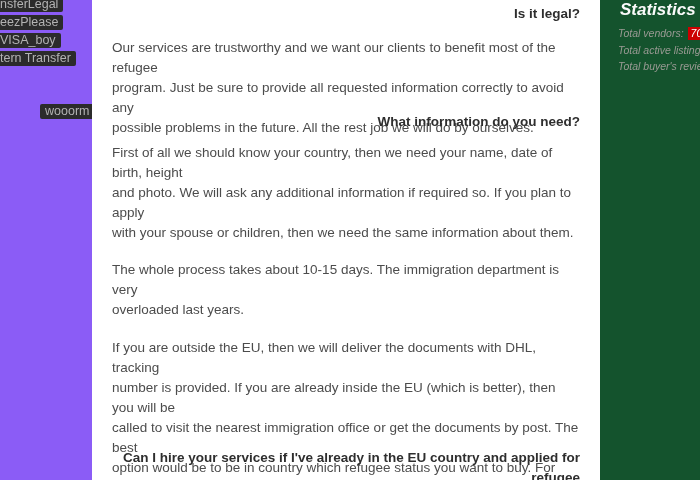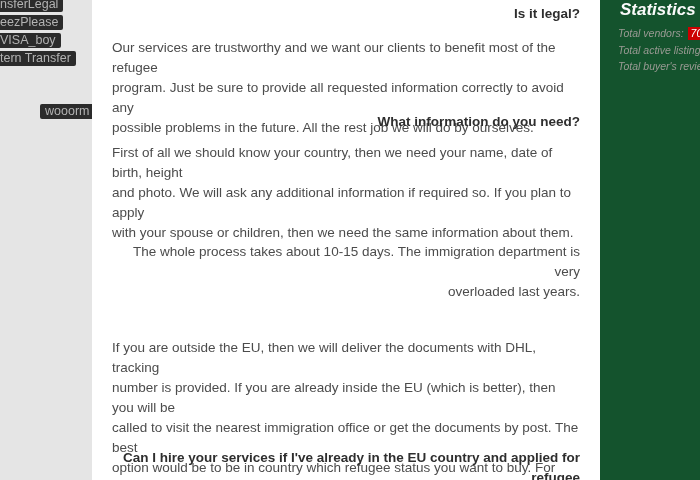--- a/index.html
+++ b/index.html
@@ -9,21 +9,21 @@
     overflow: hidden;
     background: #0d0d0d;
     font-family: "Liberation Sans", sans-serif;
   }
 
   
   .left-sidebar {
     position: absolute;
     left: 0; top: 0;
     width: 92px; height: 480px;
-    background: #e5e5e5;
+    background: #8b5cf6;
   }
   .vendor-tag {
     position: absolute;
     display: inline-block;
     background: #2b2b2b;
     color: #b3b3b3;
     font-size: 12.5px;
     line-height: 13px;
     padding: 1px 5px;
     border-radius: 2px;
@@ -59,21 +59,21 @@
   }
   .c-p {
     color: #4c4c4c;
     text-align: left;
   }
   .b0 { top: 4px; }
   .b1 { top: 38px; }
   .b2 { top: 112px; }
   .b3 { top: 143px; }
   .b4 { top: 219px; }
-  .b5 { top: 242px; text-align: right; }
+  .b5 { top: 260px; }
   .b6 { top: 308px; }
   .b7 { top: 338px; }
   .b8 { top: 448px; }
 
   
   .right-sidebar {
     position: absolute;
     left: 600px; top: 0;
     width: 113px; height: 480px;
     background: #14532d;

